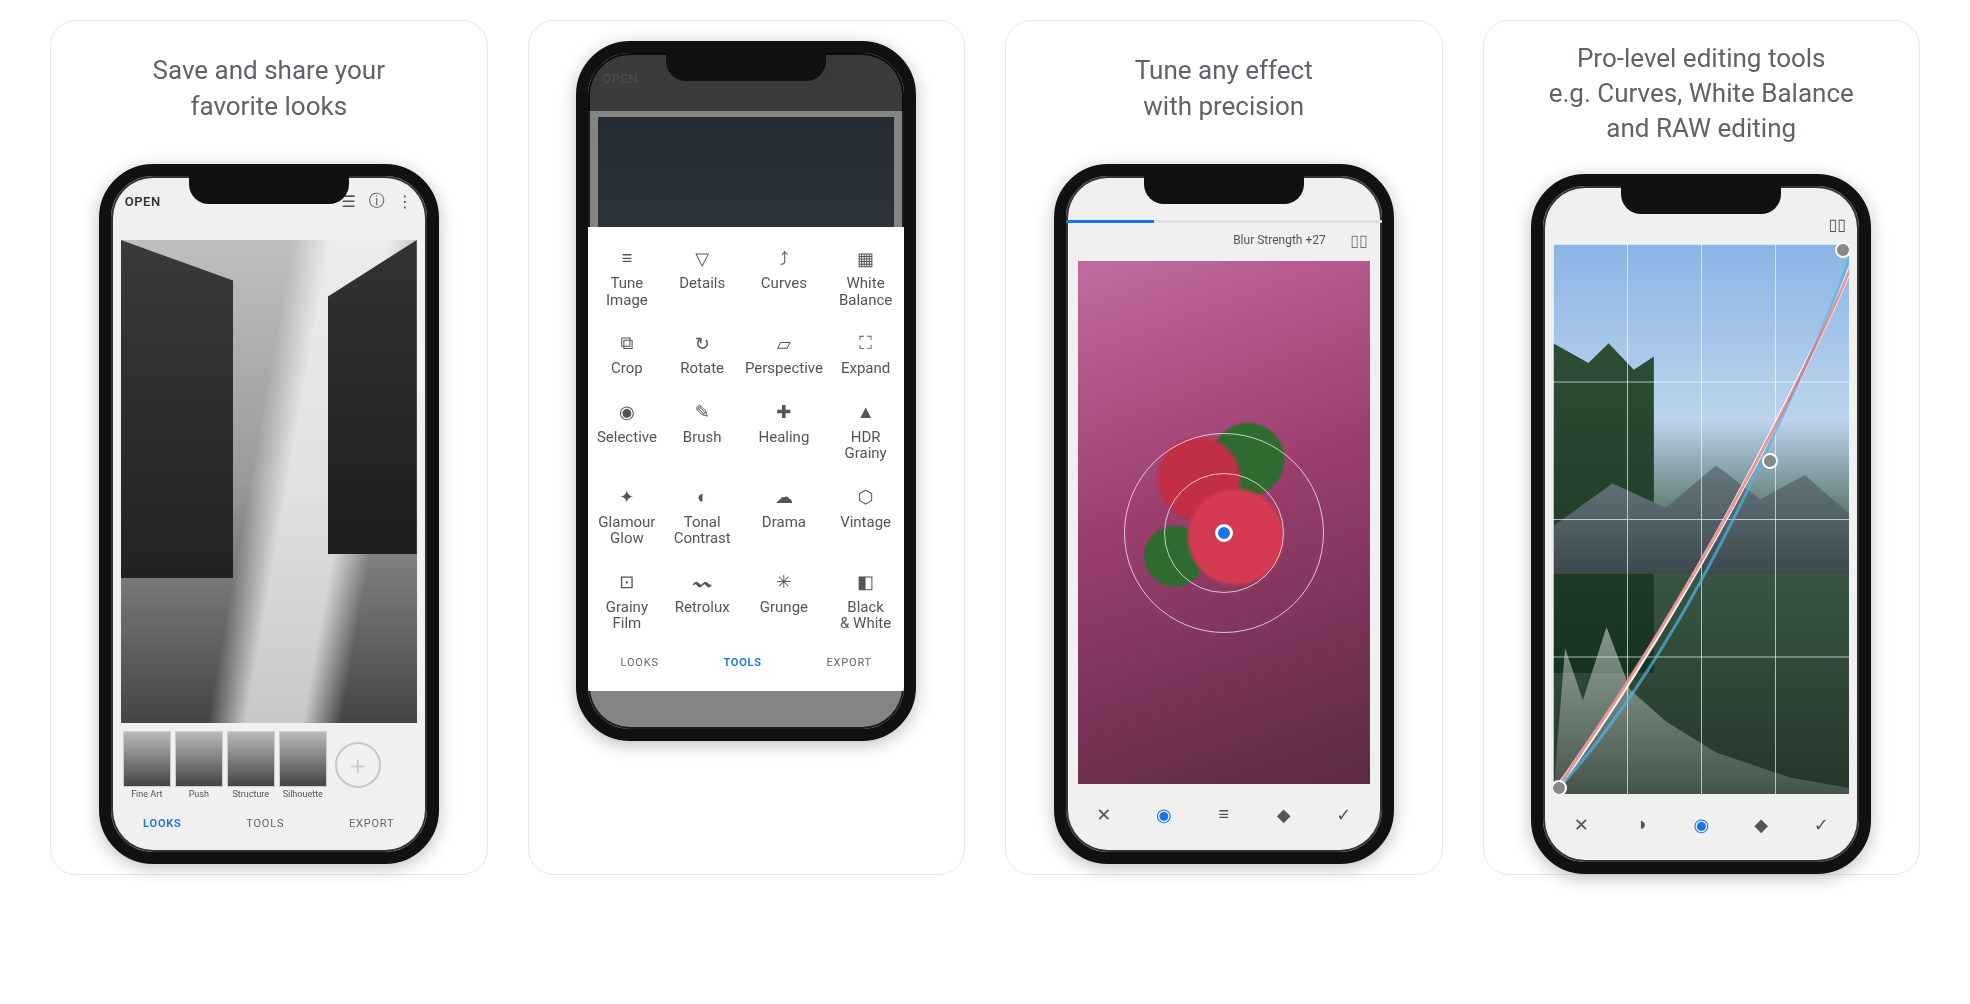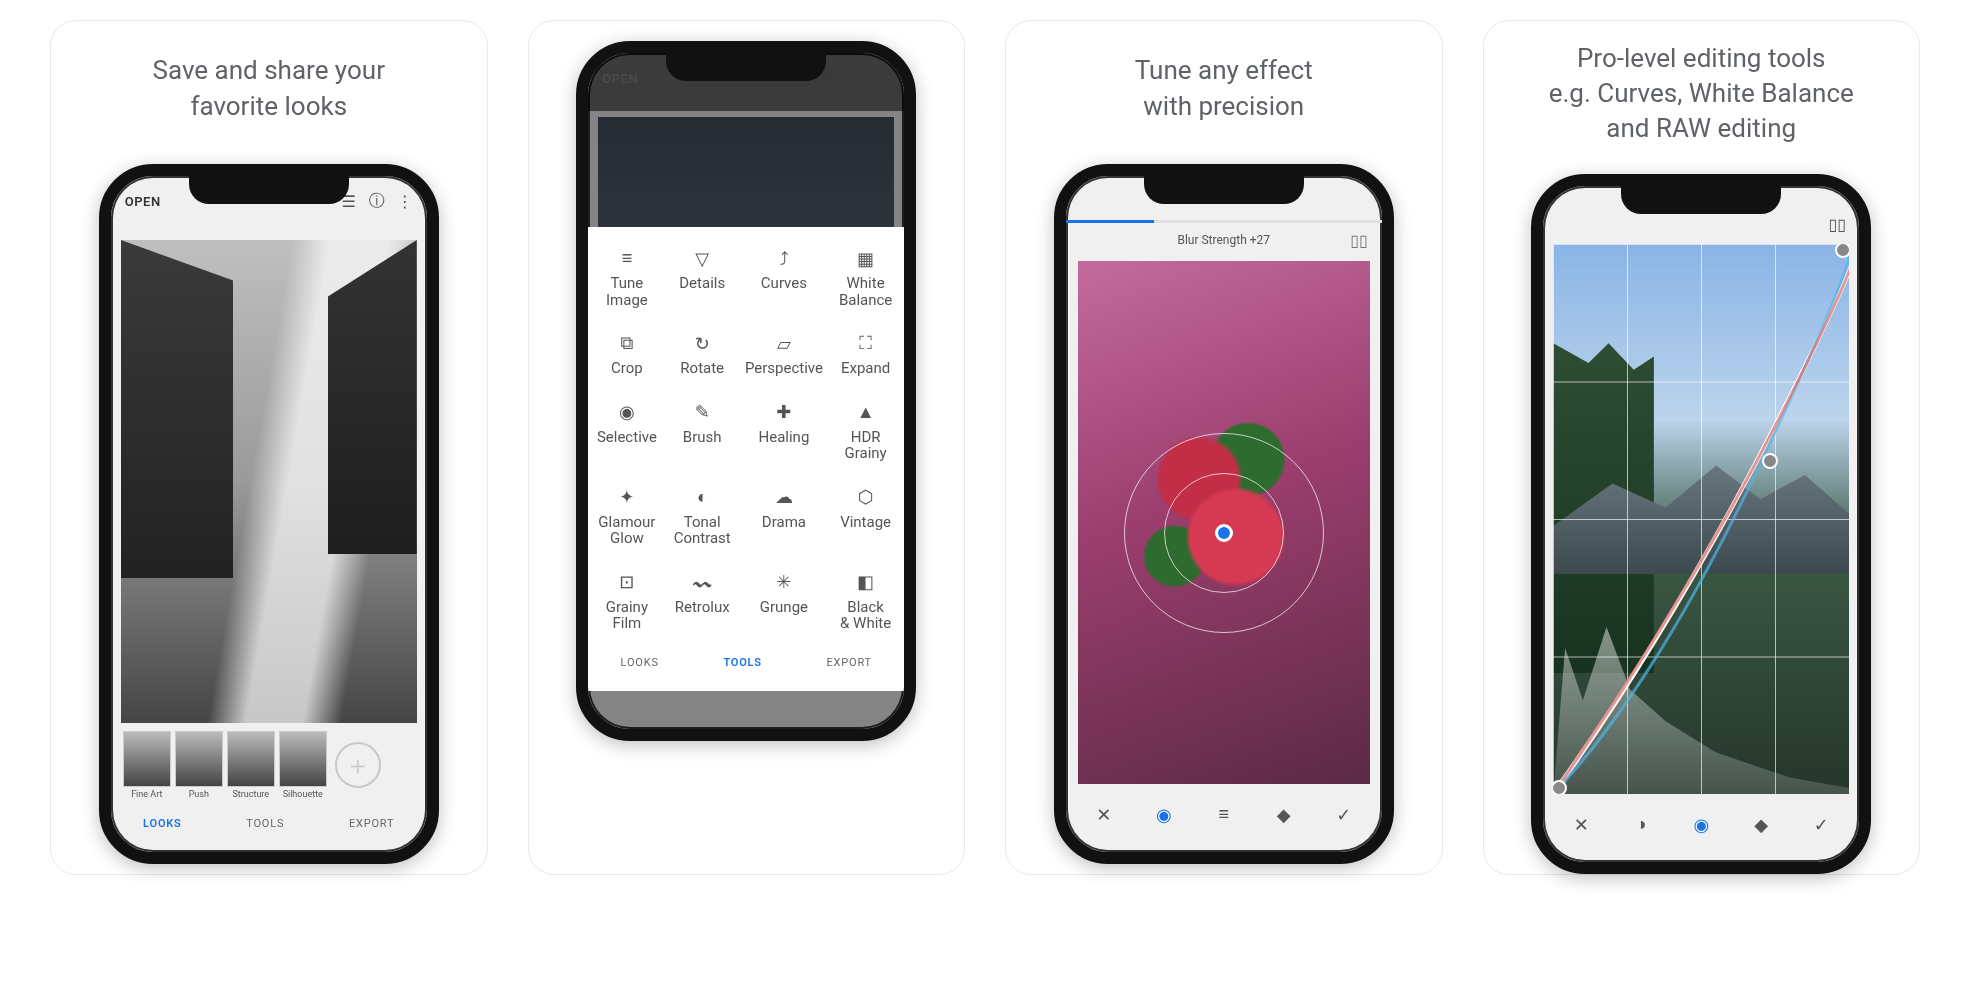--- a/index.html
+++ b/index.html
@@ -42,21 +42,21 @@
 .sheetgrid{display:grid;grid-template-columns:repeat(4,1fr);gap:4px 2px;}
 .tool{display:flex;flex-direction:column;align-items:center;padding:10px 4px;gap:6px;}
 .toolicon{width:22px;height:22px;display:flex;align-items:center;justify-content:center;color:#555;font-size:18px;}
 .toollabel{font-size:15px;color:#555;text-align:center;line-height:1.1;white-space:pre-line;}
 .dimoverlay{position:absolute;inset:0;background:rgba(0,0,0,.45);pointer-events:none;}
 .s2 .sheetwrap{position:relative;z-index:2;}
 
 
 .s3 .topprog{height:3px;background:#e0e0e0;margin-top:44px;}
 .s3 .topprog .bar{height:100%;width:28%;background:#1a73e8;}
-.s3 .effectbar{display:flex;justify-content:center;align-items:center;padding:10px 42px 10px;font-size:12px;color:#555;position:relative;}
+.s3 .effectbar{display:flex;justify-content:flex-end;align-items:center;padding:10px 56px 10px;font-size:12px;color:#555;position:relative;}
 .s3 .cmp{position:absolute;right:14px;color:#777;font-size:16px;}
 .s3 .photo{flex:1;margin:4px 12px 0;background:linear-gradient(160deg,#c36b9e 0%,#9b3e6e 45%,#5b2a44 100%);position:relative;overflow:hidden;}
 .flower{position:absolute;inset:12% 8% 14% 8%;background:radial-gradient(circle at 55% 55%,#d63a52 0 18%,transparent 20%),radial-gradient(circle at 40% 40%,#c12e46 0 14%,transparent 16%),radial-gradient(circle at 60% 35%,#2e6b2e 0 12%,transparent 13%),radial-gradient(circle at 30% 60%,#2e6b2e 0 10%,transparent 11%);filter:blur(.3px);}
 .ring{position:absolute;border:1px solid rgba(255,255,255,.7);border-radius:50%;}
 .ring.r1{width:200px;height:200px;left:50%;top:52%;transform:translate(-50%,-50%);}
 .ring.r2{width:120px;height:120px;left:50%;top:52%;transform:translate(-50%,-50%);}
 .bluedot{position:absolute;left:50%;top:52%;transform:translate(-50%,-50%);width:18px;height:18px;border-radius:50%;background:#1a73e8;border:3px solid #fff;}
 .bottombar{display:flex;justify-content:space-around;align-items:center;padding:16px 8px 24px;color:#555;font-size:18px;}
 .bottombar .bi{width:28px;height:28px;display:flex;align-items:center;justify-content:center;}
 .bottombar .bi.active{color:#1a73e8;}

